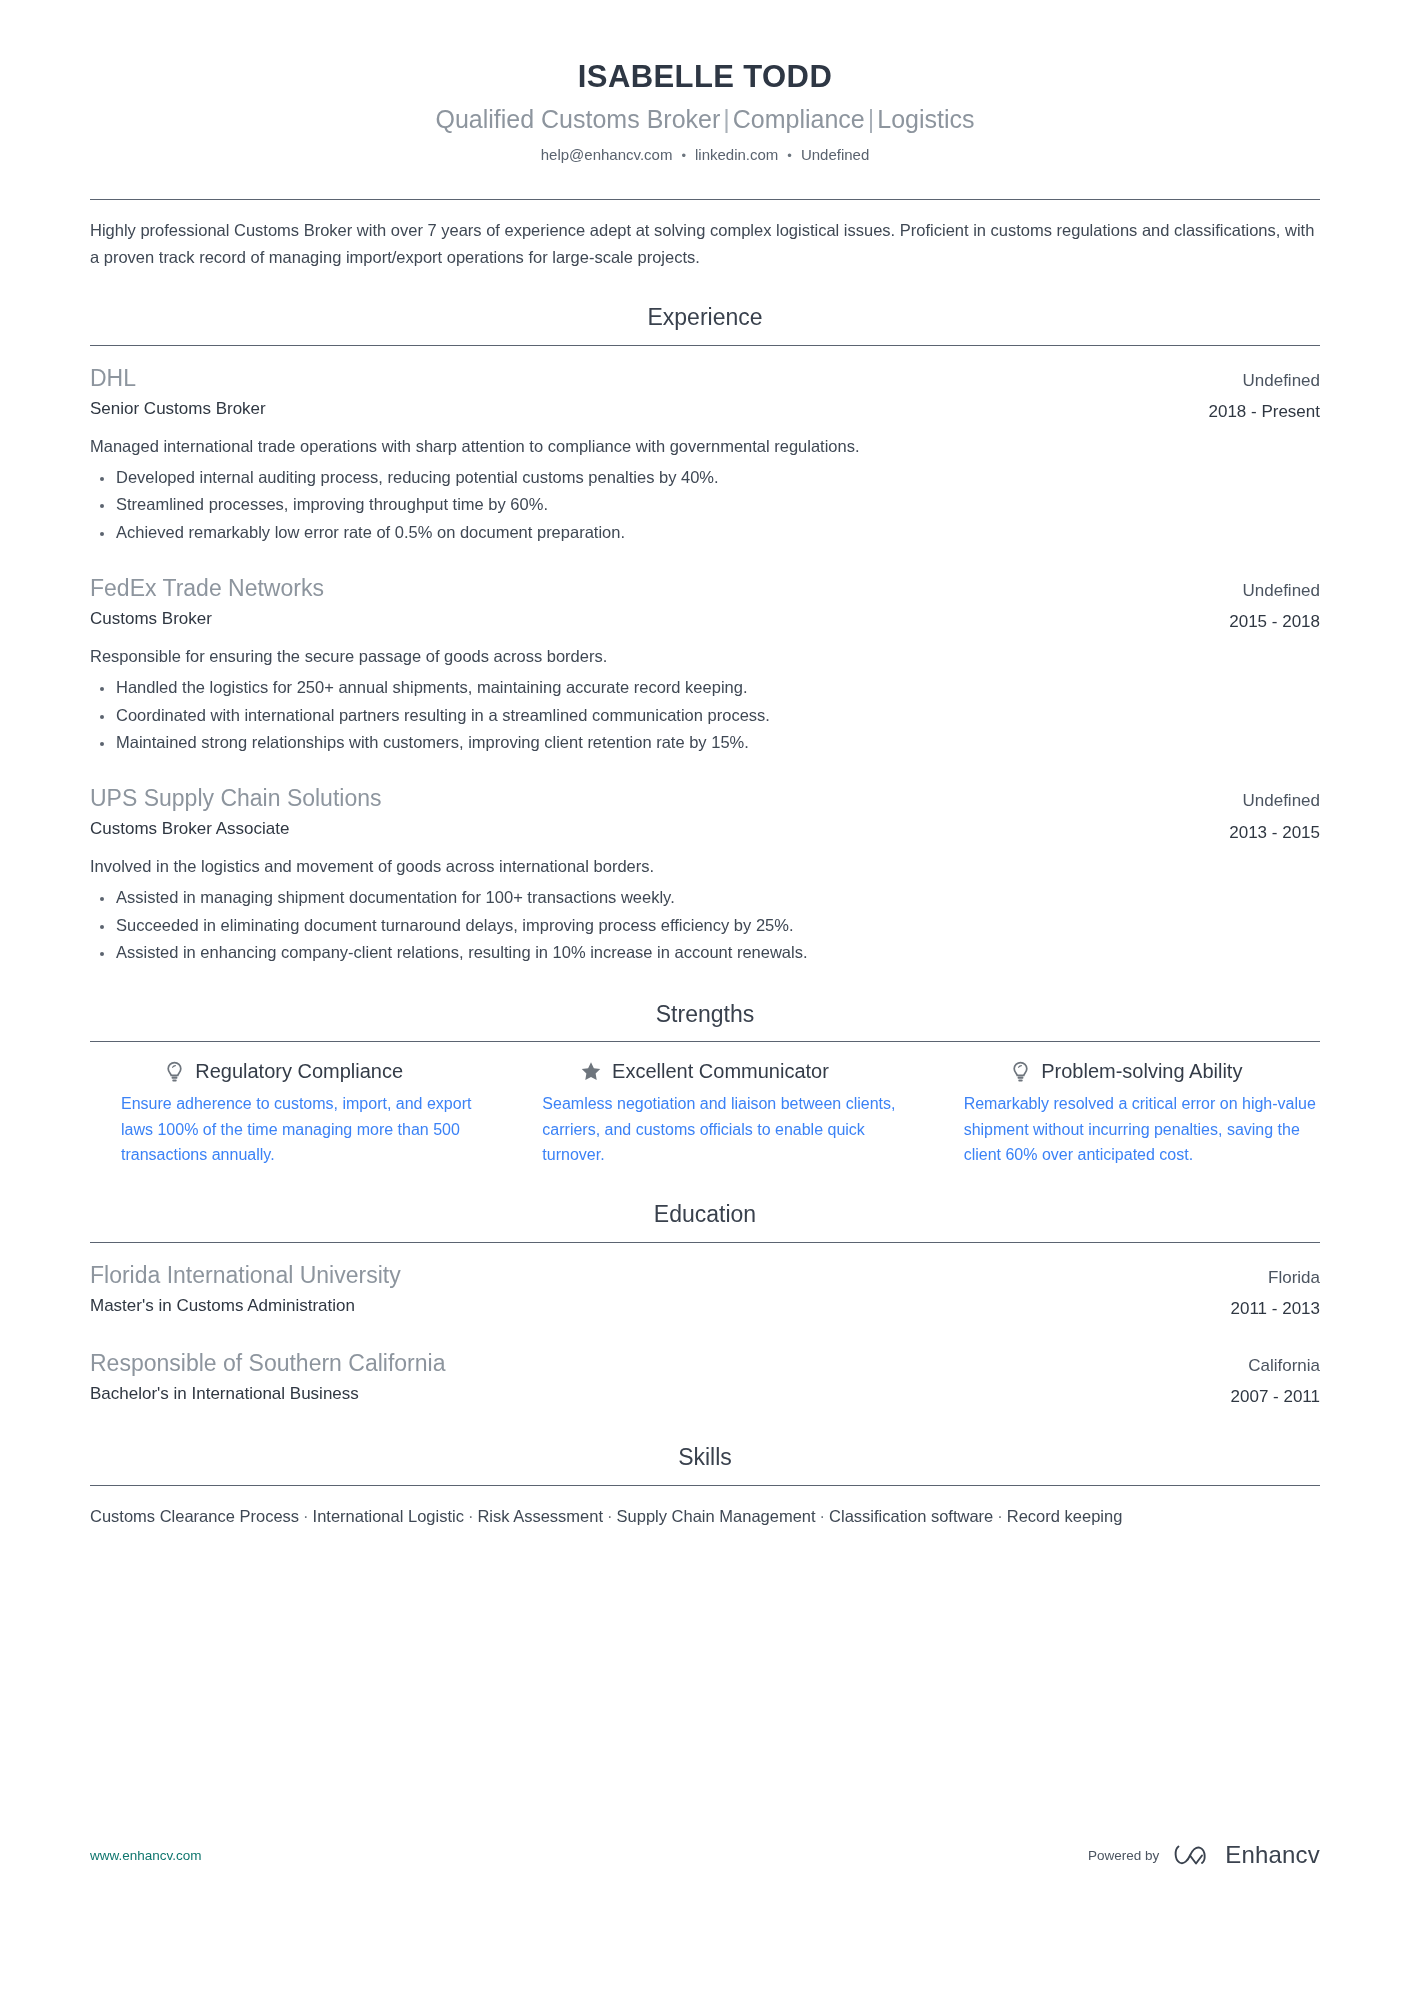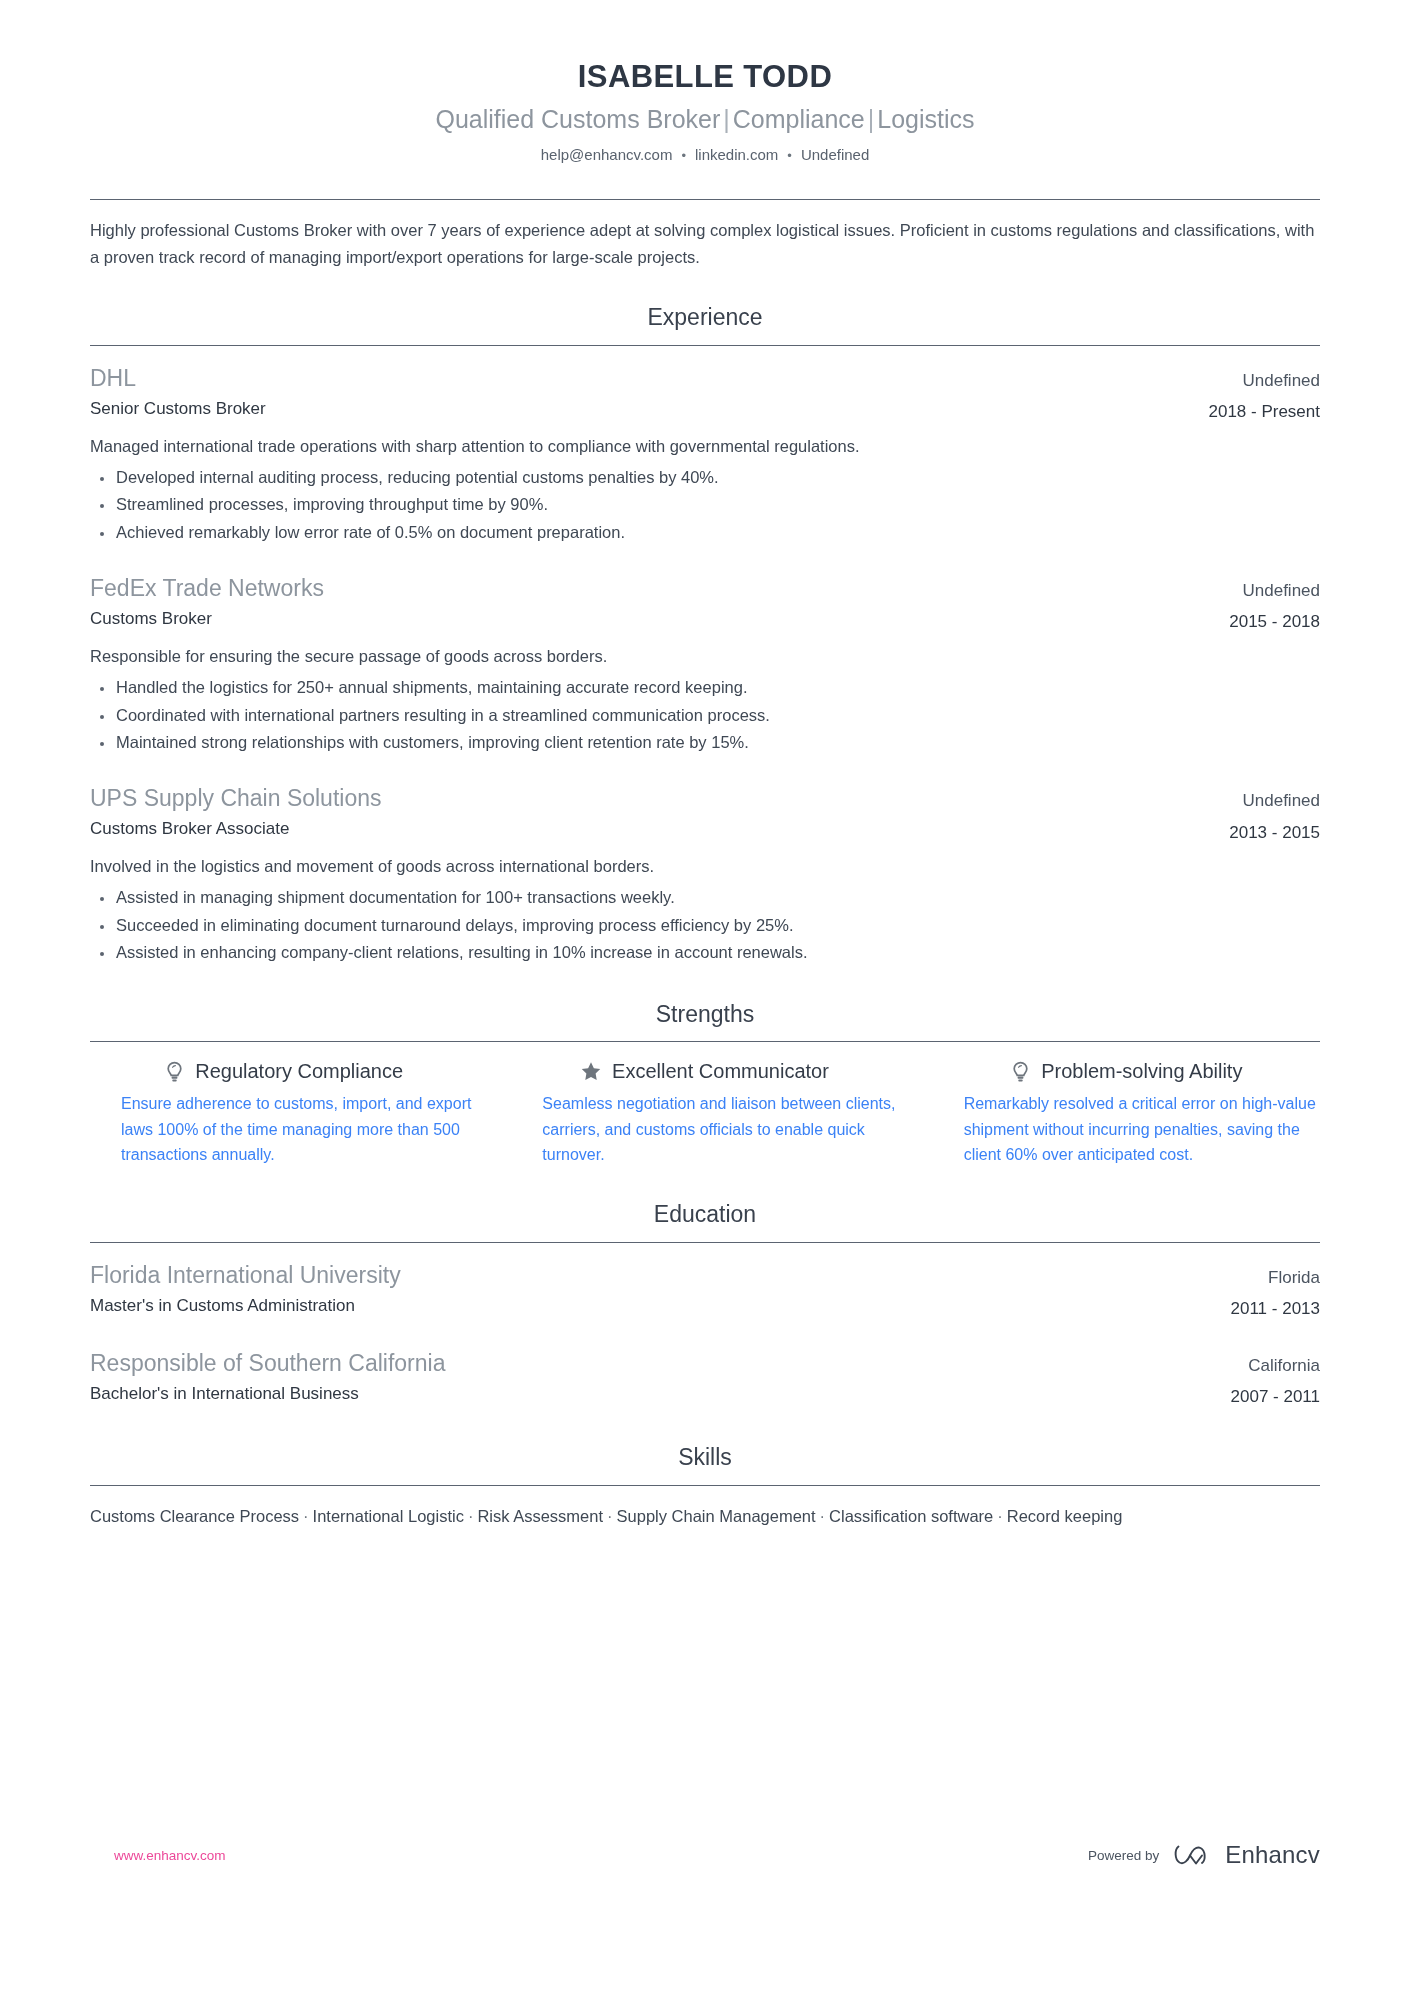--- a/index.html
+++ b/index.html
@@ -206,22 +206,21 @@
     position: absolute;
     left: 90px;
     right: 90px;
     bottom: 60px;
     display: flex;
     align-items: center;
     justify-content: space-between;
   }
   .footer-left {
     font-size: 13.5px;
-    color: #ec4899;
-    margin-left: 24px;
+    color: #0f766e;
   }
   .footer-right {
     display: flex;
     align-items: center;
     gap: 14px;
   }
   .powered-by {
     font-size: 13.5px;
     color: #4b5460;
   }
@@ -270,21 +269,21 @@
             <div class="role">Senior Customs Broker</div>
           </div>
           <div class="entry-right">
             <div class="meta-top">Undefined</div>
             <div class="meta-bottom">2018 - Present</div>
           </div>
         </div>
         <div class="entry-desc">Managed international trade operations with sharp attention to compliance with governmental regulations.</div>
         <ul class="bullets">
           <li>Developed internal auditing process, reducing potential customs penalties by 40%.</li>
-          <li>Streamlined processes, improving throughput time by 90%.</li>
+          <li>Streamlined processes, improving throughput time by 60%.</li>
           <li>Achieved remarkably low error rate of 0.5% on document preparation.</li>
         </ul>
       </div>
 
       <div class="exp-block">
         <div class="entry">
           <div class="entry-left">
             <div class="org">FedEx Trade Networks</div>
             <div class="role">Customs Broker</div>
           </div>

